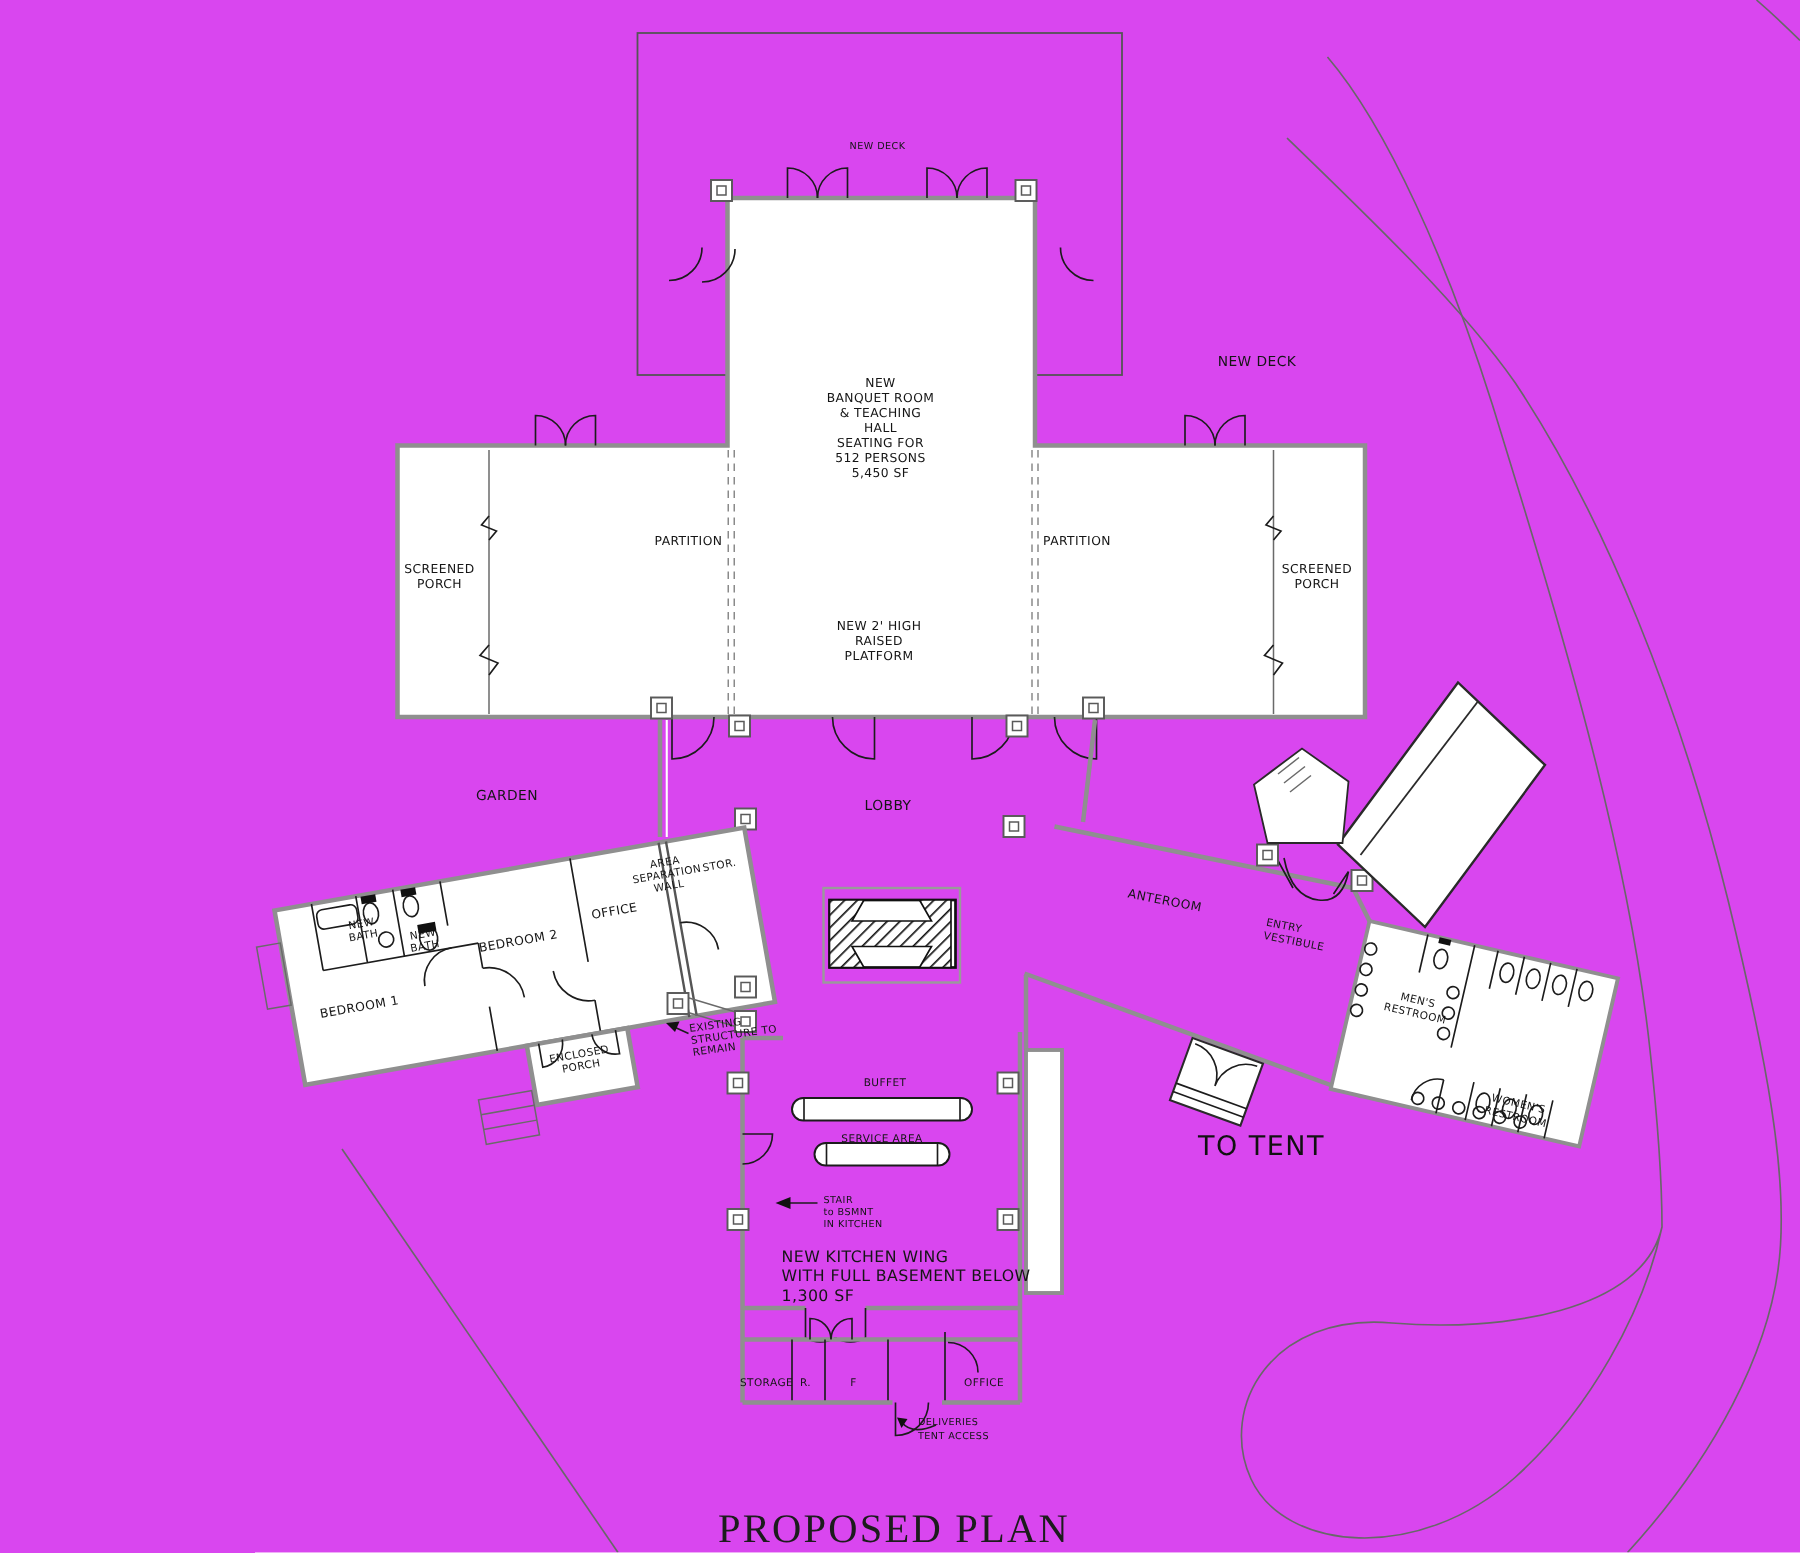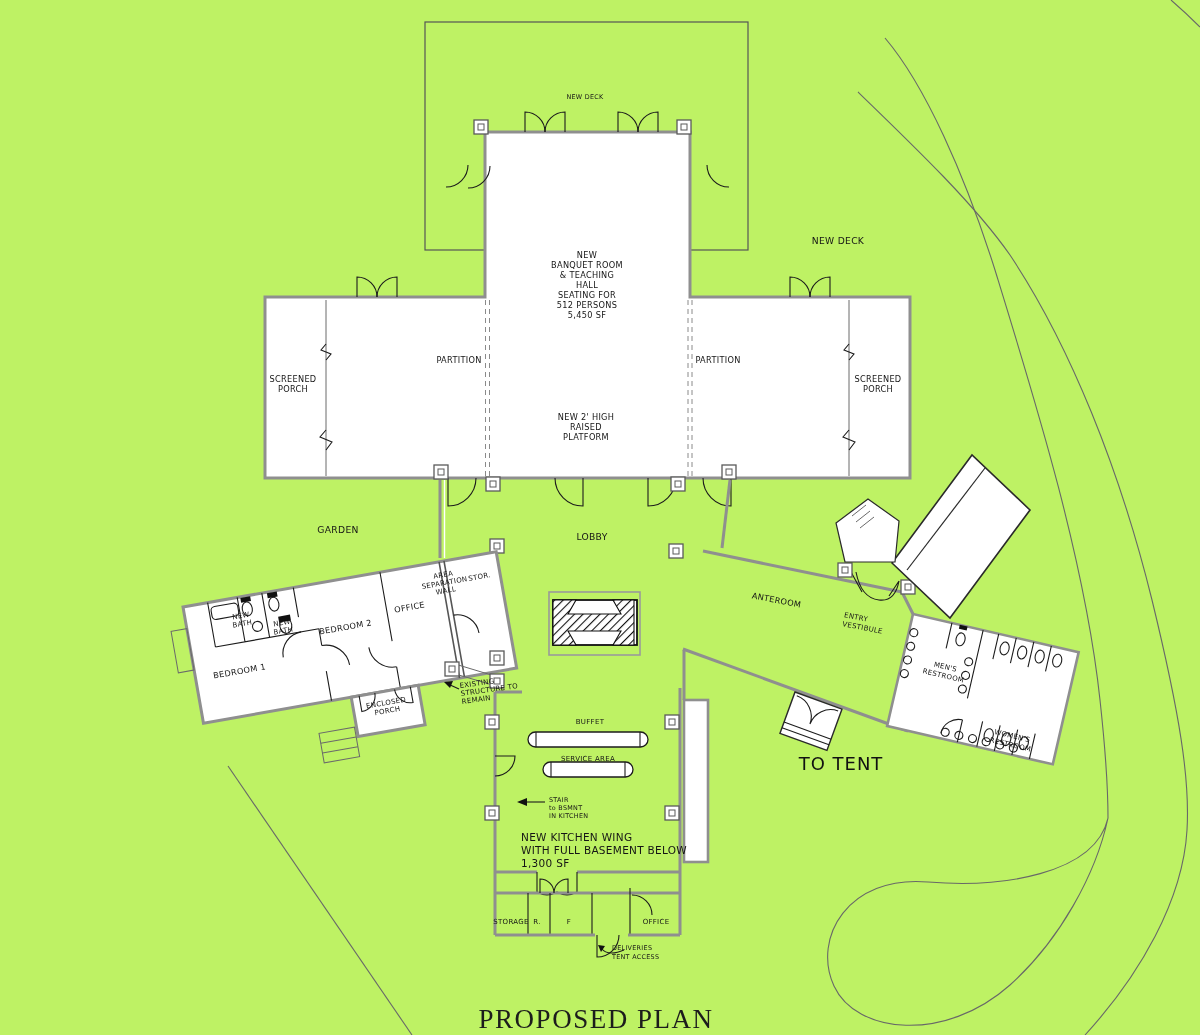--- a/index.html
+++ b/index.html
@@ -1,16 +1,16 @@
 <!DOCTYPE html>
 <html><head>
 <meta charset="utf-8">
 <style>
   html,body{margin:0;padding:0;background:#ffffff;}
-  #stage{position:relative;width:1200px;height:1035px;background:#bef264;overflow:hidden;}
+  #stage{position:relative;width:1200px;height:1035px;background:#d946ef;overflow:hidden;}
   svg{display:block}
   .lbl{font-family:"DejaVu Sans",sans-serif;font-size:8.2px;fill:#151515;letter-spacing:.3px;text-anchor:middle}
   .lbl-s{font-size:7px}
   .lbl-xs{font-size:6.4px}
   .lbl-m{font-size:9.2px}
   .lbl-k{font-size:10.5px;text-anchor:start}
   .lbl-start{text-anchor:start}
   .big{font-family:"DejaVu Sans",sans-serif;font-size:18px;letter-spacing:1px;fill:#111;text-anchor:middle}
   .title{font-family:"Liberation Serif","DejaVu Serif",serif;font-size:27px;letter-spacing:1.5px;fill:#1c1c1c;text-anchor:middle}
   .wall{stroke:#8f8f8f;stroke-width:3;fill:none}

